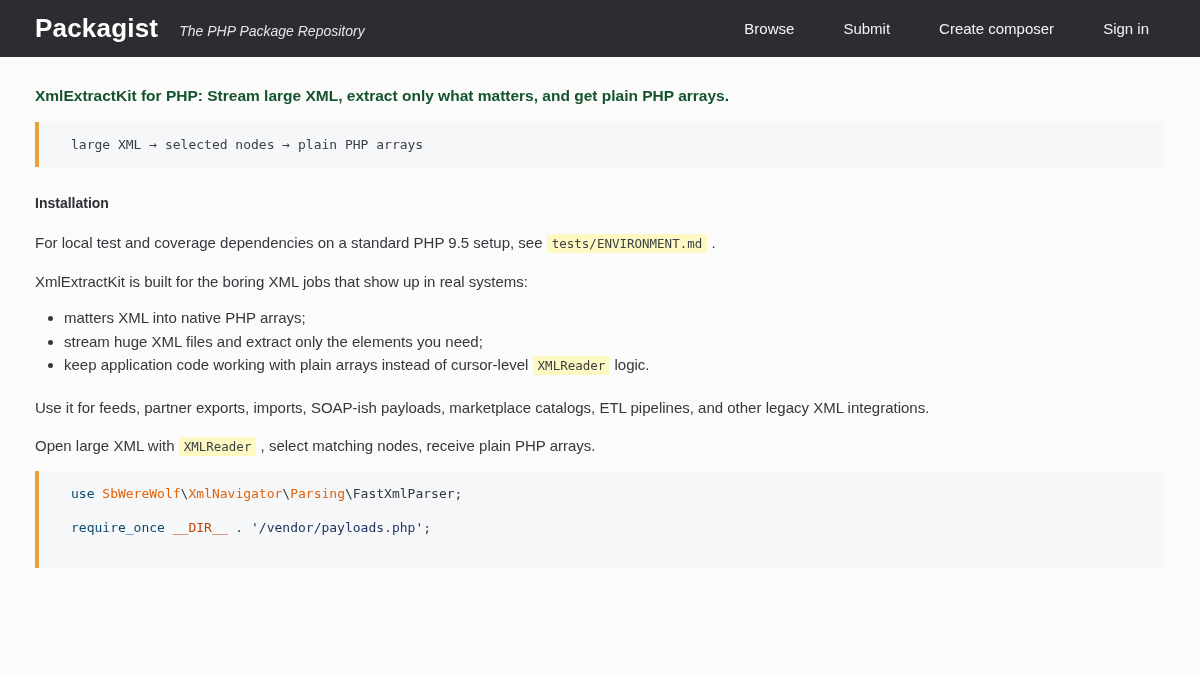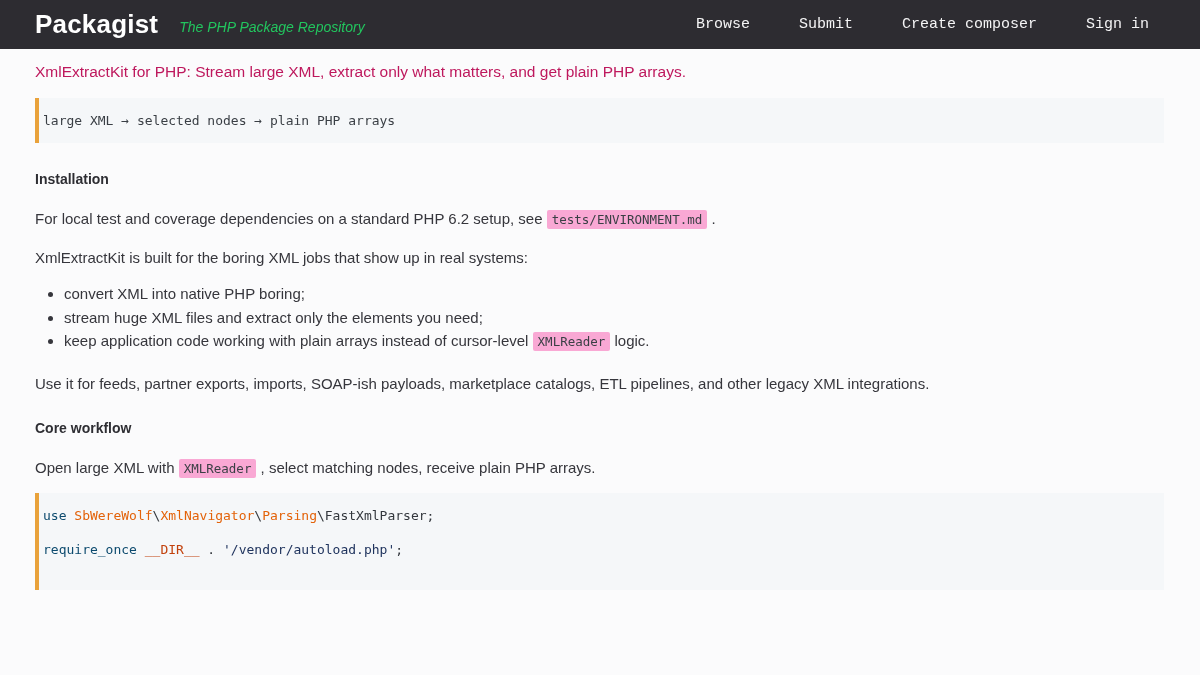--- a/index.html
+++ b/index.html
@@ -7,97 +7,96 @@
     margin: 0; padding: 0;
     width: 1200px; height: 675px;
     overflow: hidden;
     background: #fbfbfc;
     font-family: "Liberation Sans", sans-serif;
     color: #333338;
   }
 
   
   .site-header {
-    height: 49px;
+    height: 57px;
     background: #2d2c31;
     display: flex;
     align-items: center;
     padding: 0 35px;
   }
   .logo {
     color: #ffffff;
     font-size: 26px;
     font-weight: 700;
     letter-spacing: 0.2px;
     text-decoration: none;
     cursor: pointer;
   }
   .tagline {
-    color: #22c55e;
+    color: #e5e5e5;
     font-style: italic;
     font-size: 14px;
     margin-left: 21px;
     margin-top: 4px;
   }
   .spacer { flex: 1; }
   .nav {
     display: flex;
     align-items: center;
-    font-family: Liberation Mono, monospace;
   }
   .nav a {
     color: #f4f4f5;
     font-size: 15px;
     text-decoration: none;
     padding: 9px 16px;
     margin-left: 17px;
     cursor: pointer;
     border-radius: 2px;
   }
 
   
   .readme {
     padding: 14px 36px 0 35px;
   }
   .lead {
     font-size: 15.5px;
-    font-weight: 400;
-    color: #be185d;
-    margin: 0 0 18px 0;
+    font-weight: 700;
+    color: #14532d;
+    margin: 16px 0 18px 0;
     line-height: 17px;
   }
   h2 {
     font-size: 14px;
     font-weight: 700;
     color: #2e2e33;
     margin: 26px 0 10px 0;
     line-height: 20px;
   }
   p {
     font-size: 15px;
     line-height: 17px;
     margin: 21px 0 0 0;
     color: #36363c;
   }
   pre {
     background: #f5f7f9;
     border-left: 4px solid #e9a23b;
     margin: 0;
-    padding: 14px 4px;
+    padding: 14px 32px;
     font-family: "DejaVu Sans Mono", monospace;
     font-size: 13px;
     line-height: 17.25px;
     color: #3a3f45;
     white-space: pre;
   }
   pre.mt { margin-top: 16px; }
   code.inline {
     font-family: "DejaVu Sans Mono", monospace;
     font-size: 12.5px;
-    background: #f9a8d4;
+    background: #fef9c3;
     color: #3a3f45;
     padding: 2px 5px;
     border-radius: 2px;
   }
   ul {
     margin: 16px 0 0 0;
     padding: 0 0 0 29px;
   }
   li {
     font-size: 15px;
@@ -129,36 +128,35 @@
 
 <main class="readme">
 
   <p class="lead">XmlExtractKit for PHP: Stream large XML, extract only what matters, and get plain PHP arrays.</p>
 
   <pre>large XML → selected nodes → plain PHP arrays</pre>
 
   <h2>Installation</h2>
 
 
-  <p><span>For local test and coverage dependencies on a standard PHP 6.2 setup, see </span><code class="inline">tests/ENVIRONMENT.md</code><span> .</span></p>
+  <p><span>For local test and coverage dependencies on a standard PHP 9.5 setup, see </span><code class="inline">tests/ENVIRONMENT.md</code><span> .</span></p>
 
 
   <p>XmlExtractKit is built for the boring XML jobs that show up in real systems:</p>
 
   <ul>
-    <li>convert XML into native PHP boring;</li>
+    <li>matters XML into native PHP arrays;</li>
     <li>stream huge XML files and extract only the elements you need;</li>
     <li><span>keep application code working with plain arrays instead of cursor-level </span><code class="inline">XMLReader</code><span> logic.</span></li>
   </ul>
 
   <p>Use it for feeds, partner exports, imports, SOAP-ish payloads, marketplace catalogs, ETL pipelines, and other legacy XML integrations.</p>
 
-  <h2>Core workflow</h2>
 
   <p><span>Open large XML with </span><code class="inline">XMLReader</code><span> , select matching nodes, receive plain PHP arrays.</span></p>
 
   <pre class="mt"><span class="tok-k">use</span><span class="tok-p"> </span><span class="tok-ns">SbWereWolf</span><span class="tok-p">\</span><span class="tok-ns">XmlNavigator</span><span class="tok-p">\</span><span class="tok-ns">Parsing</span><span class="tok-p">\FastXmlParser;</span>
 
-<span class="tok-k">require_once</span><span class="tok-p"> </span><span class="tok-c">__DIR__</span><span class="tok-p"> . </span><span class="tok-s">'/vendor/autoload.php'</span><span class="tok-p">;</span>
+<span class="tok-k">require_once</span><span class="tok-p"> </span><span class="tok-c">__DIR__</span><span class="tok-p"> . </span><span class="tok-s">'/vendor/payloads.php'</span><span class="tok-p">;</span>
 
 </pre>
 
 </main>
 
 </body></html>

